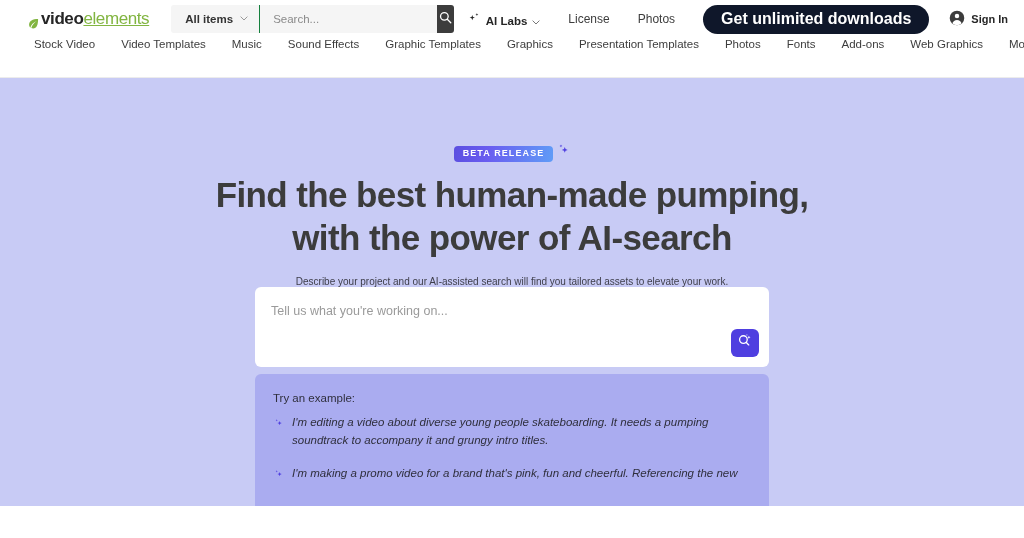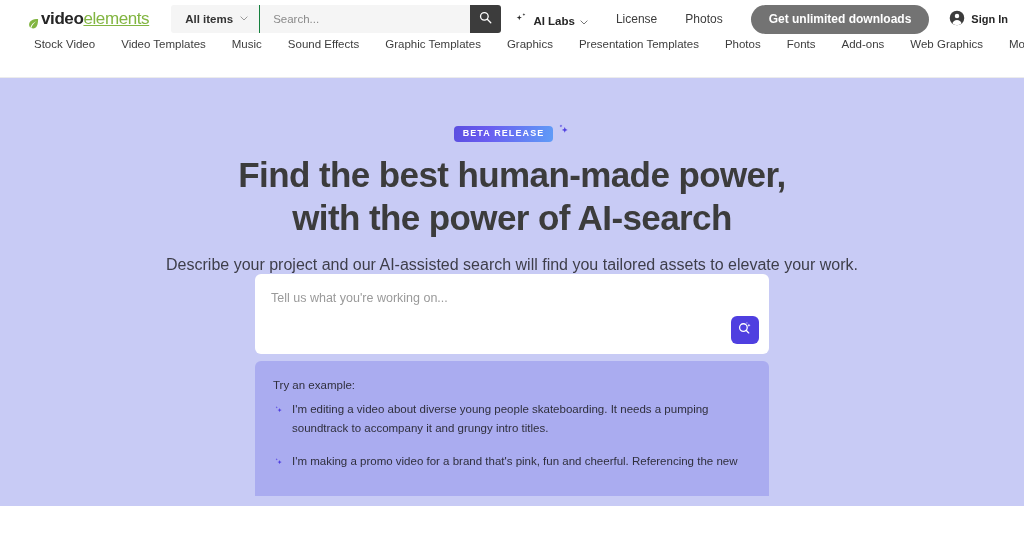--- a/index.html
+++ b/index.html
@@ -87,23 +87,23 @@
     display: flex; align-items: flex-end; gap: 5px;
     font-size: 11.5px; font-weight: 700; color: #262626;
     padding: 0 14px; cursor: pointer; white-space: nowrap;
   }
   .ailabs .caret { font-size: 8px; color: #777; font-weight: 400; }
   .tlink {
     font-size: 12px; color: #3d3d3d;
     padding: 0 14px; cursor: pointer; white-space: nowrap; text-align: center;
   }
   .cta {
-    background: #737373;
+    background: #0f172a;
     color: #ffffff;
-    font-size: 12px;
+    font-size: 16px;
     font-weight: 700;
     border: none;
     border-radius: 17px;
     height: 29px;
     padding: 0 18px;
     margin-left: 14px;
     cursor: pointer;
     font-family: "Liberation Sans", sans-serif;
     white-space: nowrap;
   }
@@ -135,21 +135,21 @@
     background: #dcdcdc;
   }
 
   
   .hero {
     background: #c8cbf5;
     height: 428px;
     display: flex;
     flex-direction: column;
     align-items: center;
-    padding-top: 48px;
+    padding-top: 68px;
     position: relative;
   }
   .badgerow {
     display: flex;
     align-items: flex-start;
     gap: 2px;
     margin-bottom: 12px;
   }
   .badge {
     background: linear-gradient(100deg, #5b4fe0 0%, #6a5df0 35%, #5f9cf7 100%);
@@ -167,21 +167,21 @@
     font-size: 35px;
     font-weight: 700;
     color: #3c3c3c;
     text-align: center;
     line-height: 1.22;
     letter-spacing: -0.6px;
     max-width: 760px;
   }
   .herosub {
     margin-top: 17px;
-    font-size: 16px;
+    font-size: 10px;
     color: #3e3e4a;
     text-align: center;
   }
 
   
   .inputcard {
     width: 514px;
     height: 80px;
     background: #ffffff;
     border-radius: 6px;
@@ -222,20 +222,21 @@
   .extitle {
     font-size: 11.5px;
     color: #2f2f3d;
     margin-bottom: 9px;
   }
   .exitem {
     display: flex;
     gap: 8px;
     margin-bottom: 14px;
     cursor: pointer;
+    font-style: italic;
   }
   .exitem .spk { flex: 0 0 auto; margin-top: 2px; }
   .extext {
     font-size: 11.5px;
     color: #2f2f3d;
     line-height: 1.62;
   }
 </style>
 </head>
 <body>
@@ -326,21 +327,21 @@
     <div class="badge">BETA RELEASE</div>
     <span class="badgespark">
       <svg width="15" height="15" viewBox="0 0 16 16">
           <path d="M10.4 4.2l.85 2.3 2.3.85-2.3.85-.85 2.3-.85-2.3-2.3-.85 2.3-.85z" fill="#4f3fe0"></path>
           <path d="M6.4 1.6l.42 1.15 1.15.42-1.15.42-.42 1.15L5.98 3.6 4.83 3.18l1.15-.42z" fill="#4f3fe0"></path>
         </svg>
     </span>
   </div>
 
   <div class="herotitle">
-    <div>Find the best human-made power,</div>
+    <div>Find the best human-made pumping,</div>
     <div>with the power of AI-search</div>
   </div>
 
   <div class="herosub">Describe your project and our AI-assisted search will find you tailored assets to elevate your work.</div>
 
   <div class="inputcard">
     <input class="promptinput" value="" placeholder="Tell us what you're working on..." style="">
     <button class="gobtn">
       <span>
         <svg width="16" height="16" viewBox="0 0 18 18">

